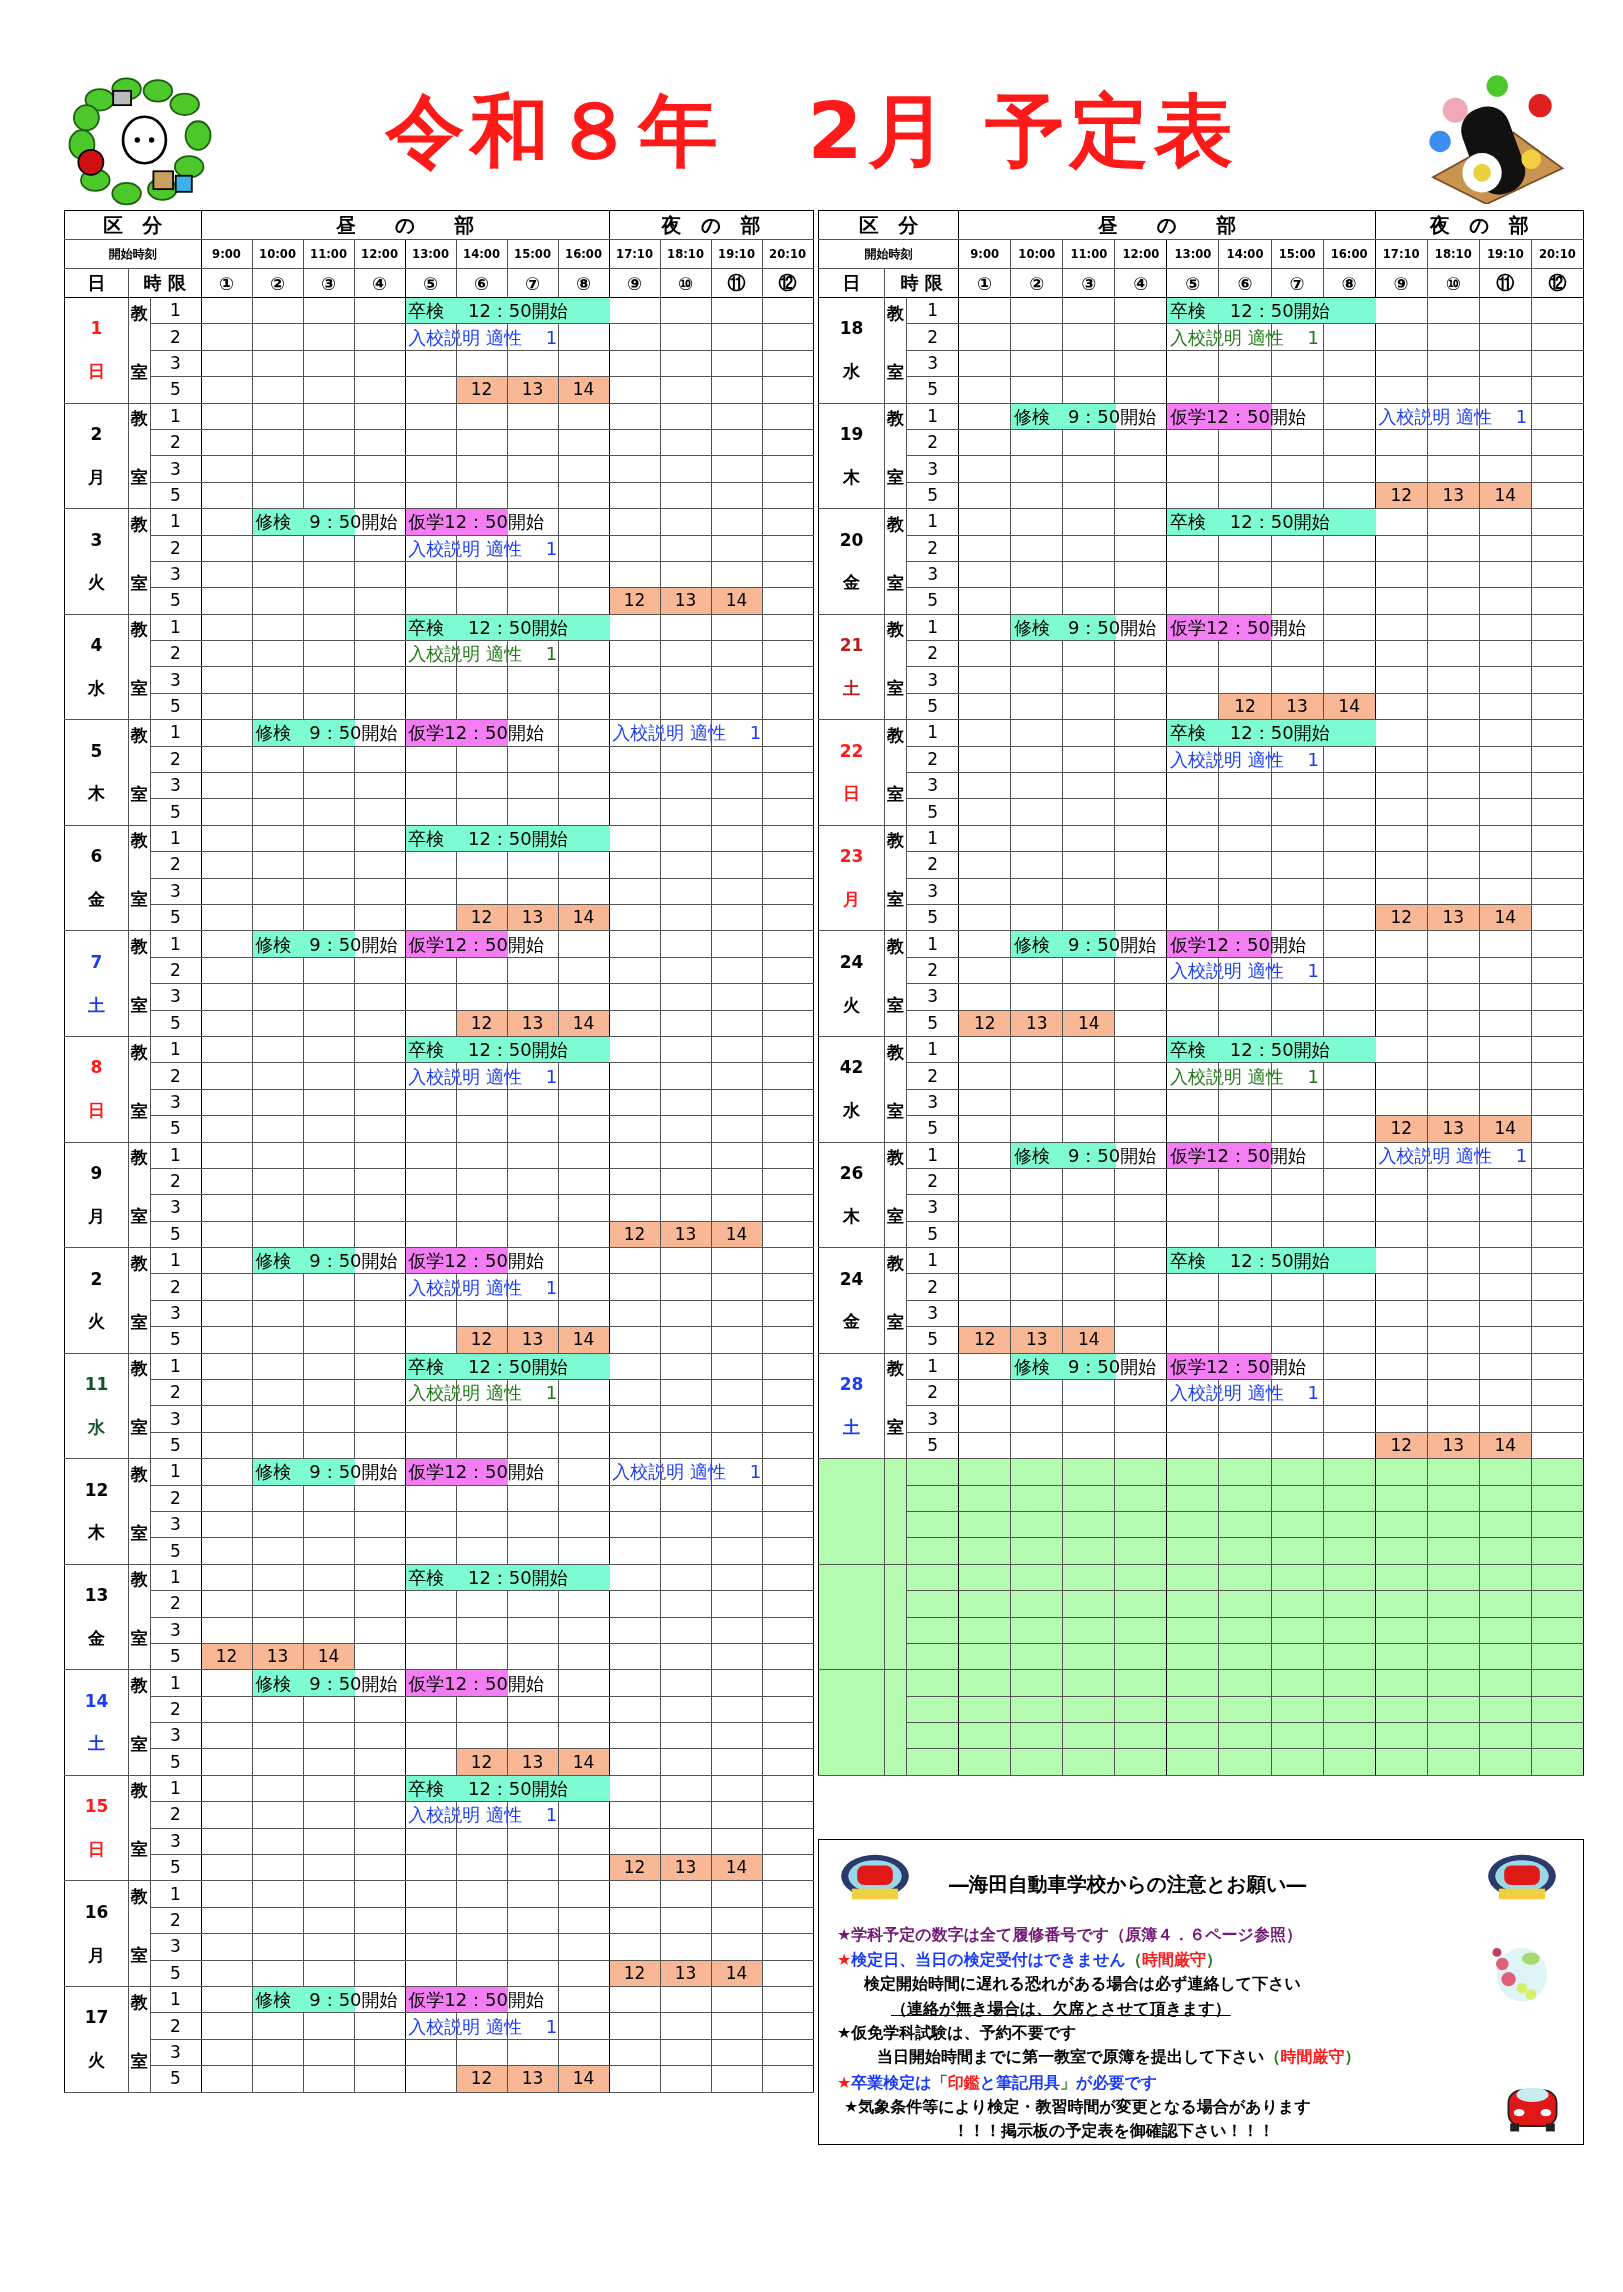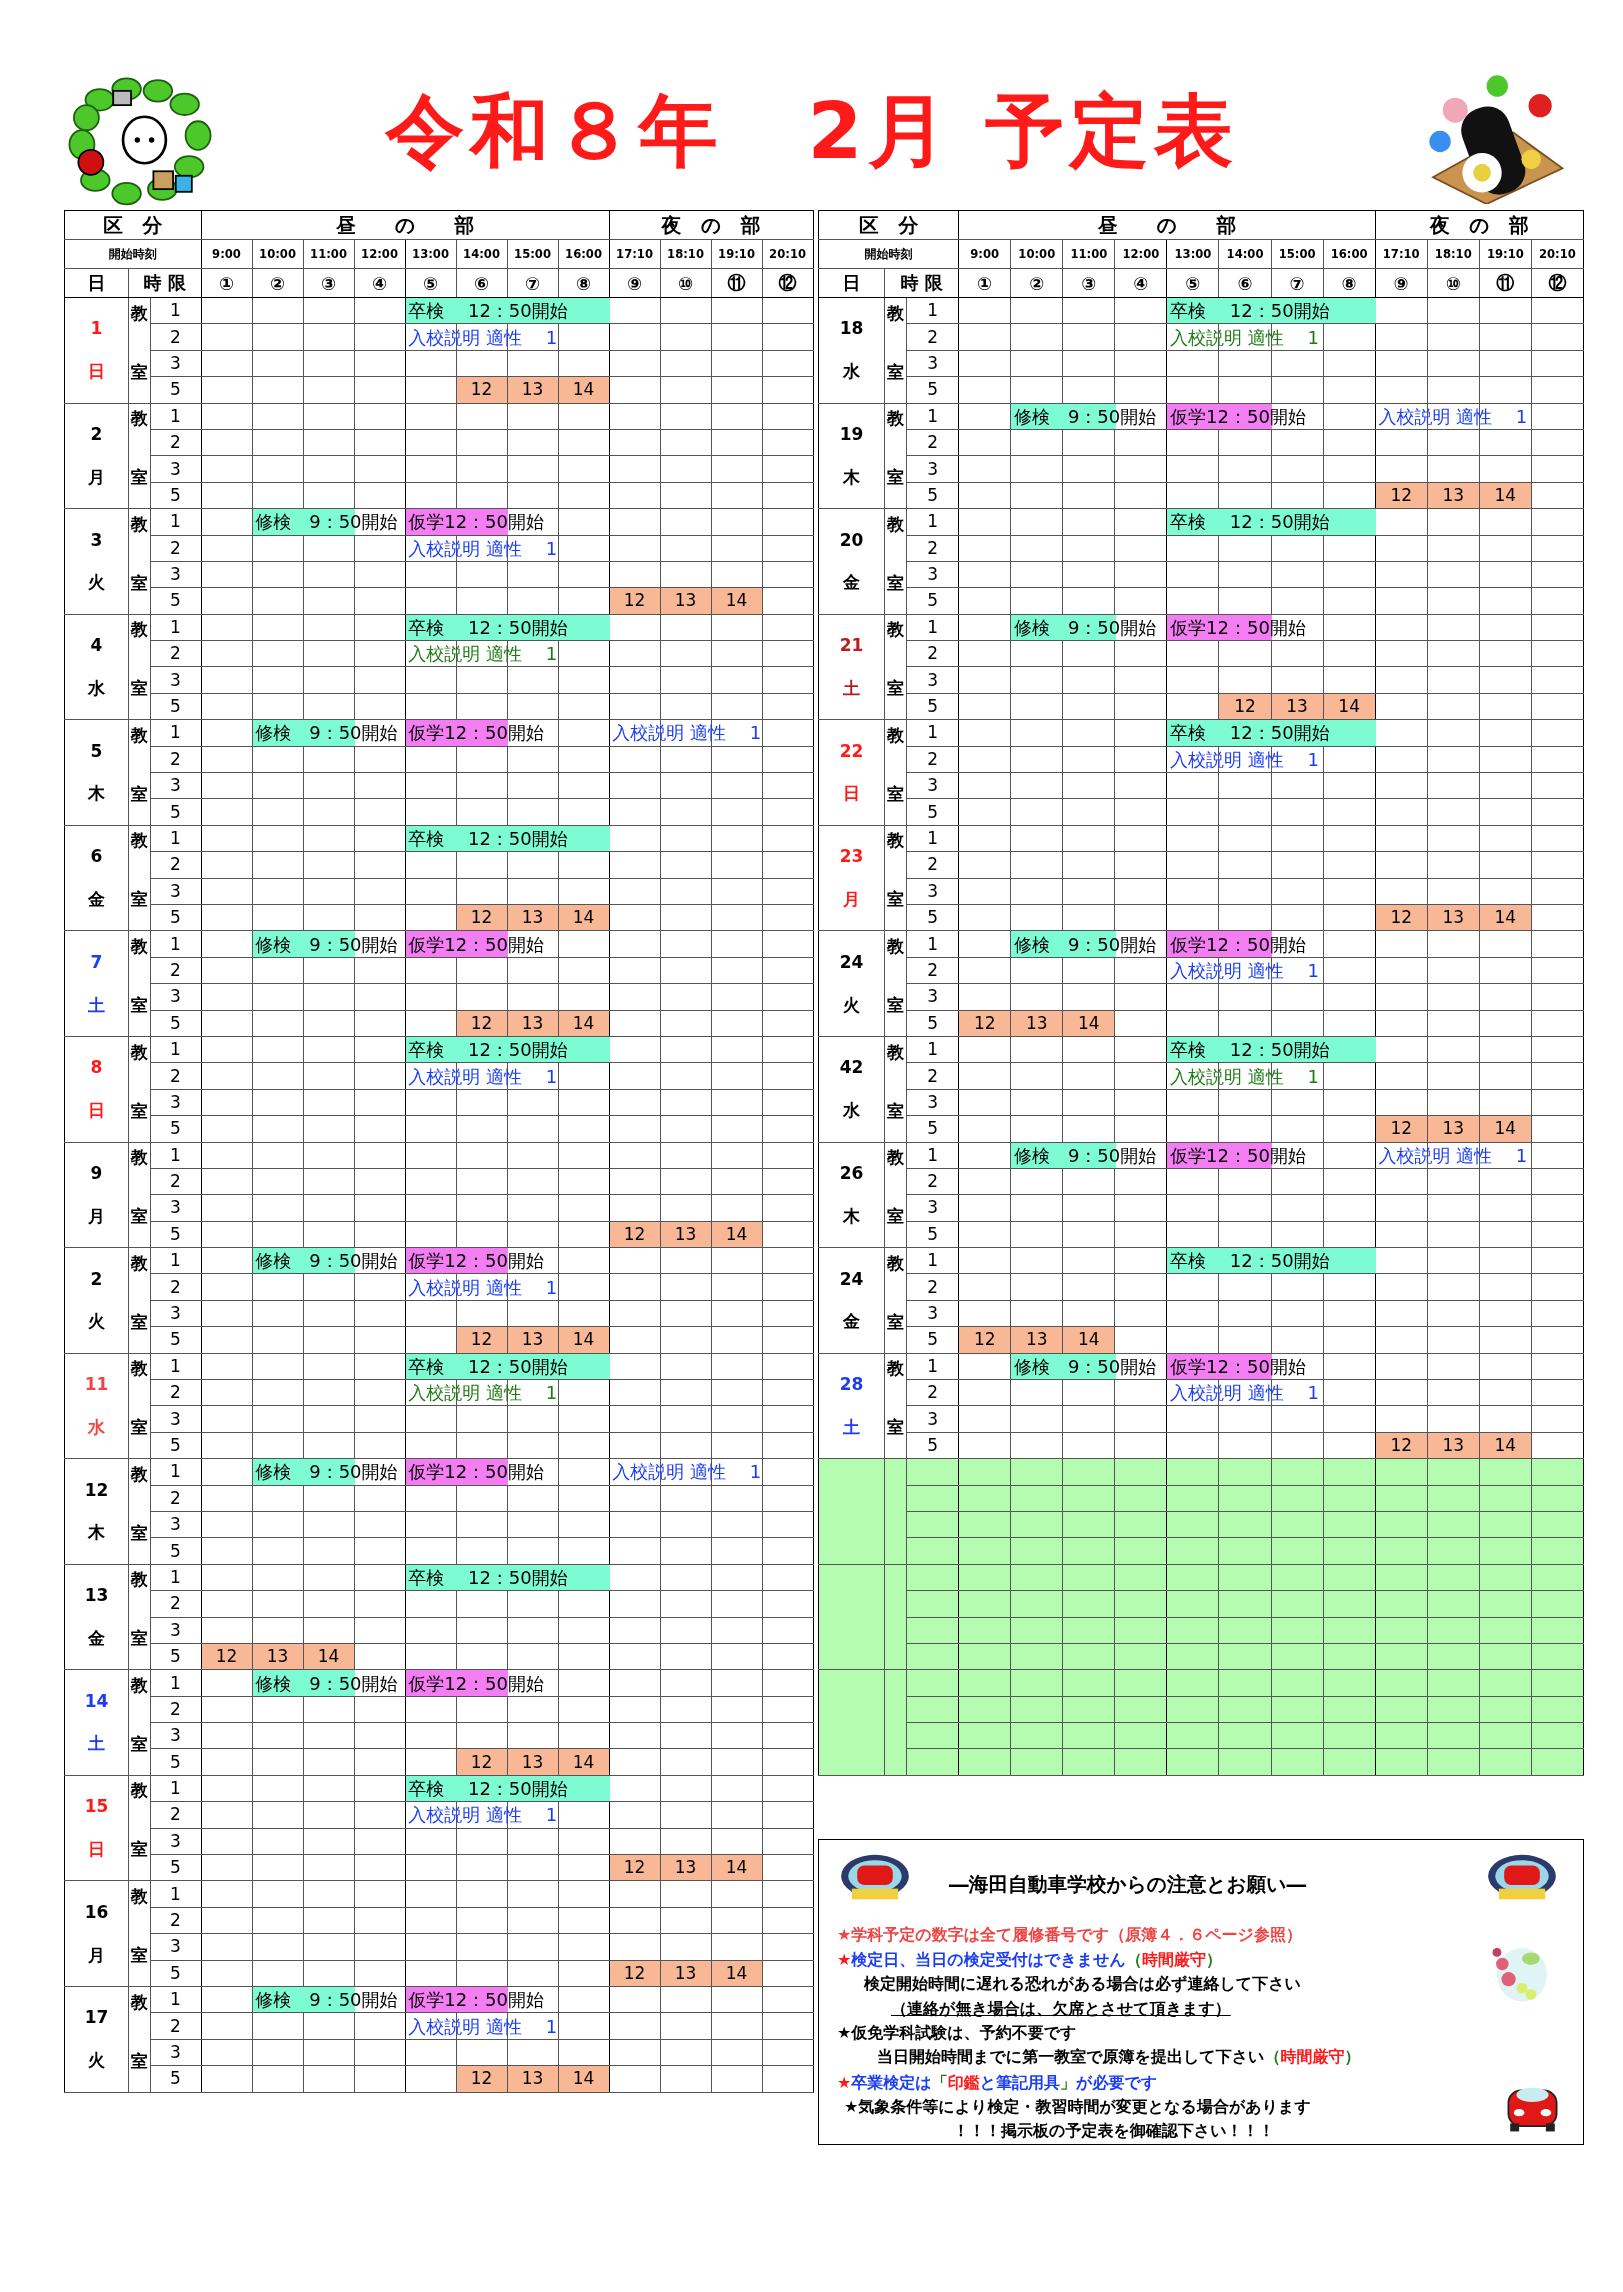--- a/index.html
+++ b/index.html
@@ -824,21 +824,21 @@
         <td></td>
         <td class="c-salmon">12</td>
         <td class="c-salmon">13</td>
         <td style="border-right:1.8px solid #000;" class="c-salmon">14</td>
         <td></td>
         <td></td>
         <td></td>
         <td style="border-right:1.8px solid #000;"></td>
       </tr>
       <tr class="r r1">
-        <td class="day" rowspan="4" style="color:#ef4444"><span class="dn">11</span><span>水</span></td>
+        <td class="day" rowspan="4" style="color:#14532d"><span class="dn">11</span><span>水</span></td>
         <td class="kyo" rowspan="4">
           <span class="k1">教</span>
           <span class="k2">室</span>
         </td>
         <td class="num">1</td>
         <td></td>
         <td></td>
         <td></td>
         <td style="border-right:1.8px solid #000;"></td>
         <td>
@@ -2365,21 +2365,21 @@
   </svg>
   <svg style="position:absolute;left:682px;top:237px;width:63px;height:58px;" viewBox="0 0 70 65">
     <rect x="8" y="15" width="54" height="40" rx="14" fill="#e01818" stroke="#222" stroke-width="2"></rect>
     <ellipse cx="35" cy="20" rx="18" ry="8" fill="#c8ecf0"></ellipse>
     <ellipse cx="20" cy="40" rx="6" ry="4" fill="#fff"></ellipse>
       <ellipse cx="50" cy="40" rx="6" ry="4" fill="#fff"></ellipse>
     <rect x="10" y="52" width="10" height="9" fill="#222"></rect>
       <rect x="50" y="52" width="10" height="9" fill="#222"></rect>
   </svg>
   <div id="notice-lines">
-      <div class="nl" style="left: 18px; top: 85px;"><span style="color: #ef4444;">★学科予定の数字は全て履修番号です（原簿４．６ページ参照）</span></div>
+      <div class="nl" style="left: 18px; top: 85px;"><span style="color: #701a75;">★学科予定の数字は全て履修番号です（原簿４．６ページ参照）</span></div>
       <div class="nl" style="left: 18px; top: 110px;"><span style="color: rgb(255, 26, 26);">★</span><span style="color: rgb(26, 60, 245);">検定日、当日の検定受付はできません</span><span style="color: rgb(30, 122, 20);">（</span><span style="color: rgb(255, 26, 26);">時間厳守</span><span style="color: rgb(30, 122, 20);">）</span></div>
       <div class="nl" style="left: 45px; top: 134px;"><span style="color: rgb(0, 0, 0);">検定開始時間に遅れる恐れがある場合は必ず連絡して下さい</span></div>
       <div class="nl" style="left: 72px; top: 159px;"><span style="color: rgb(0, 0, 0); text-decoration: underline;">（連絡が無き場合は、欠席とさせて頂きます）</span></div>
       <div class="nl" style="left: 18px; top: 183px;"><span style="color: rgb(0, 0, 0);">★仮免学科試験は、予約不要です</span></div>
       <div class="nl" style="left: 58px; top: 207px;"><span style="color: rgb(0, 0, 0);">当日開始時間までに第一教室で原簿を提出して下さい</span><span style="color: rgb(30, 122, 20);">（</span><span style="color: rgb(255, 26, 26);">時間厳守</span><span style="color: rgb(30, 122, 20);">）</span></div>
       <div class="nl" style="left: 18px; top: 233px;"><span style="color: rgb(255, 26, 26);">★</span><span style="color: rgb(26, 60, 245);">卒業検定は</span><span style="color: rgb(30, 122, 20);">「</span><span style="color: rgb(255, 26, 26);">印鑑</span><span style="color: rgb(26, 60, 245);">と筆記用具</span><span style="color: rgb(30, 122, 20);">」</span><span style="color: rgb(26, 60, 245);">が必要です</span></div>
       <div class="nl" style="left: 25px; top: 257px;"><span style="color: rgb(0, 0, 0);">★気象条件等により検定・教習時間が変更となる場合があります</span></div>
       <div class="nl" style="left: 134px; top: 281px;"><span style="color: rgb(0, 0, 0);">！！！掲示板の予定表を御確認下さい！！！</span></div>
     </div>
 </div>

